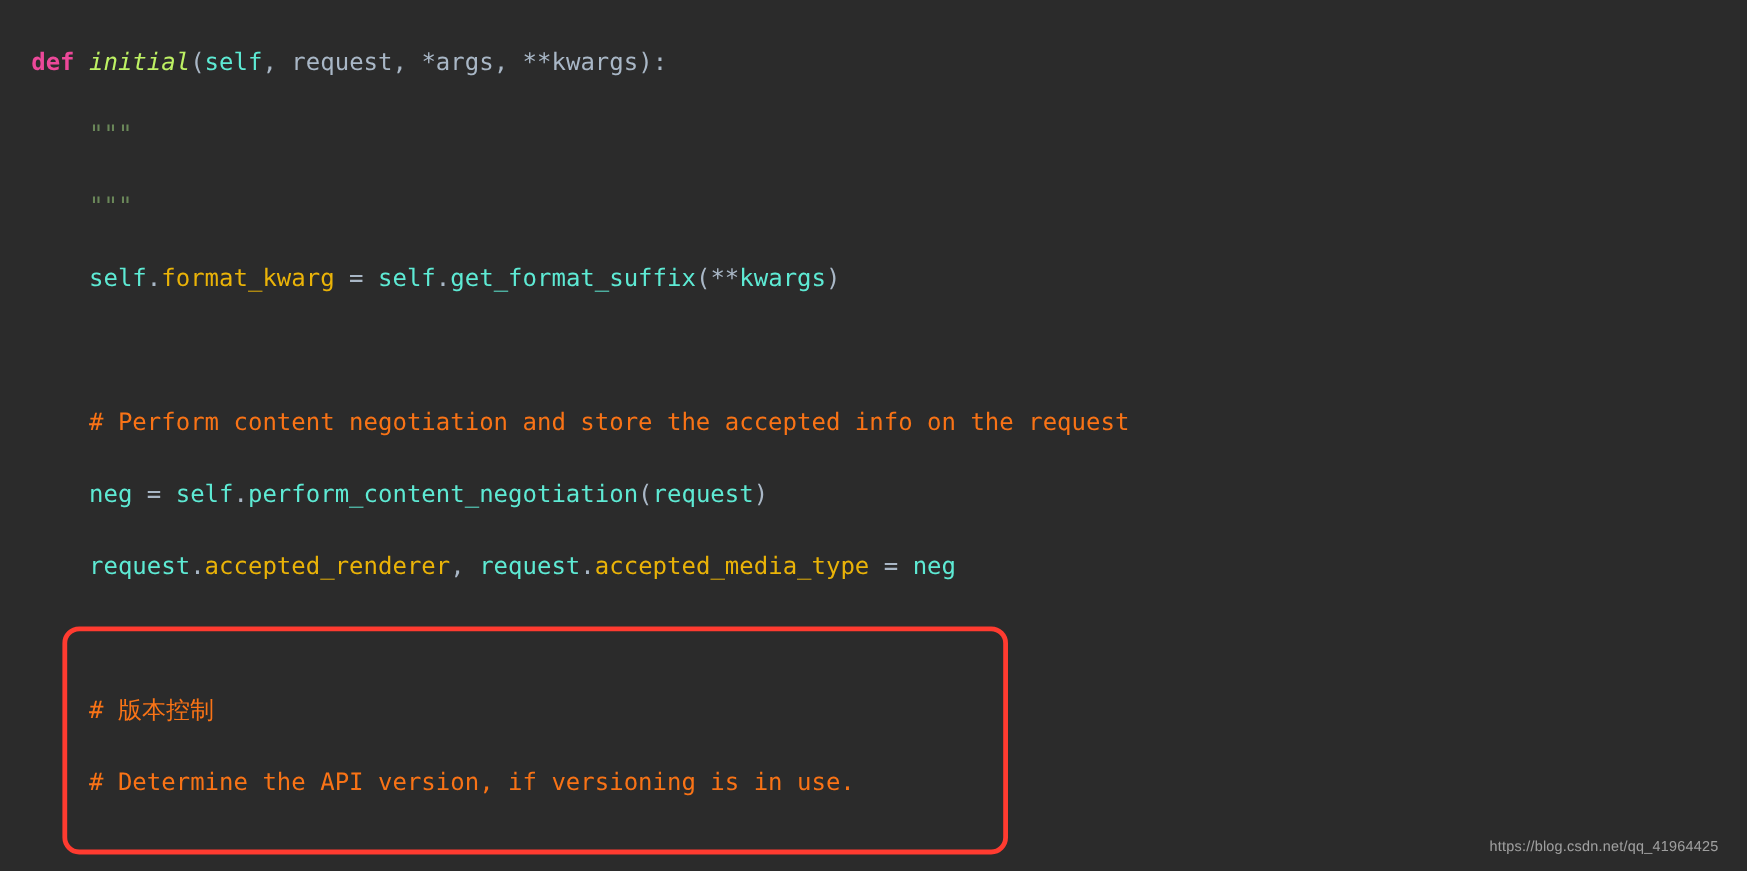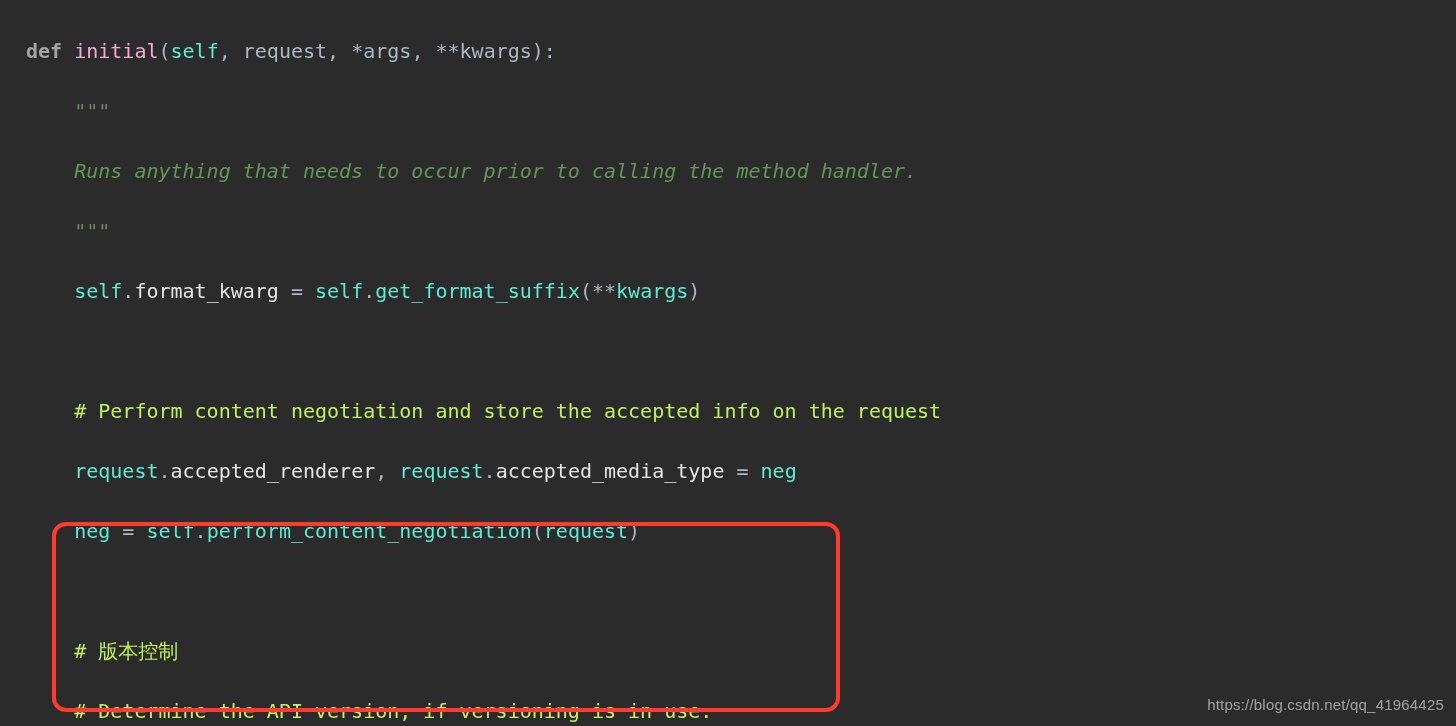--- a/index.html
+++ b/index.html
@@ -12,60 +12,59 @@
     line-height: 30px;
     color: #a9b7c6;
     overflow: hidden;
     position: relative;
   }
   .editor {
     padding: 6px 0 0 26px;
     white-space: pre;
   }
   .line { display: block; height: 30px; }
-  .kw-def   { color: #a3a3a3; font-weight: bold; }
-  .fn-name  { color: #f9a8d4; }
+  .kw-def   { color: #ec4899; font-weight: bold; }
+  .fn-name  { color: #bef264; font-style: italic; }
   .self     { color: #5eead4; }
   .param    { color: #a9b7c6; }
   .paren    { color: #a9b7c6; }
   .op       { color: #a9b7c6; }
   .str      { color: #6a8759; }
   .doc      { color: #629755; font-style: italic; }
-  .cmt      { color: #bef264; }
+  .cmt      { color: #f97316; }
   .ident    { color: #5eead4; }
-  .attr     { color: #e5e5e5; }
+  .attr     { color: #eab308; }
   .highlight-box {
     position: absolute;
     border: 4px solid #ff3b30;
     border-radius: 14px;
     pointer-events: none;
   }
   .watermark {
     position: absolute;
-    right: 12px;
+    right: 24px;
     bottom: 6px;
     font-family: Arial, sans-serif;
-    font-size: 15px;
+    font-size: 12px;
     color: rgba(255,255,255,0.55);
     letter-spacing: 0.2px;
   }
 </style>
 </head>
 <body>
 
 <div class="editor">
 <span class="line"><span class="kw-def">def</span> <span class="fn-name">initial</span><span class="paren">(</span><span class="self">self</span><span class="op">, </span><span class="param">request</span><span class="op">, </span><span class="op">*</span><span class="param">args</span><span class="op">, </span><span class="op">**</span><span class="param">kwargs</span><span class="paren">):</span></span>
 <span class="line">    <span class="str">"""</span></span>
-<span class="line">    <span class="doc">Runs anything that needs to occur prior to calling the method handler.</span></span>
 <span class="line">    <span class="str">"""</span></span>
 <span class="line">    <span class="self">self</span><span class="op">.</span><span class="attr">format_kwarg</span><span class="op"> = </span><span class="self">self</span><span class="op">.</span><span class="ident">get_format_suffix</span><span class="paren">(</span><span class="op">**</span><span class="ident">kwargs</span><span class="paren">)</span></span>
 <span class="line"> </span>
 <span class="line">    <span class="cmt"># Perform content negotiation and store the accepted info on the request</span></span>
+<span class="line">    <span class="ident">neg</span><span class="op"> = </span><span class="self">self</span><span class="op">.</span><span class="ident">perform_content_negotiation</span><span class="paren">(</span><span class="ident">request</span><span class="paren">)</span></span>
 <span class="line">    <span class="ident">request</span><span class="op">.</span><span class="attr">accepted_renderer</span><span class="op">, </span><span class="ident">request</span><span class="op">.</span><span class="attr">accepted_media_type</span><span class="op"> = </span><span class="ident">neg</span></span>
-<span class="line">    <span class="ident">neg</span><span class="op"> = </span><span class="self">self</span><span class="op">.</span><span class="ident">perform_content_negotiation</span><span class="paren">(</span><span class="ident">request</span><span class="paren">)</span></span>
 <span class="line"> </span>
 <span class="line">    <span class="cmt"># 版本控制</span></span>
 <span class="line">    <span class="cmt"># Determine the API version, if versioning is in use.</span></span>
 
 
 
 
 
 
 

